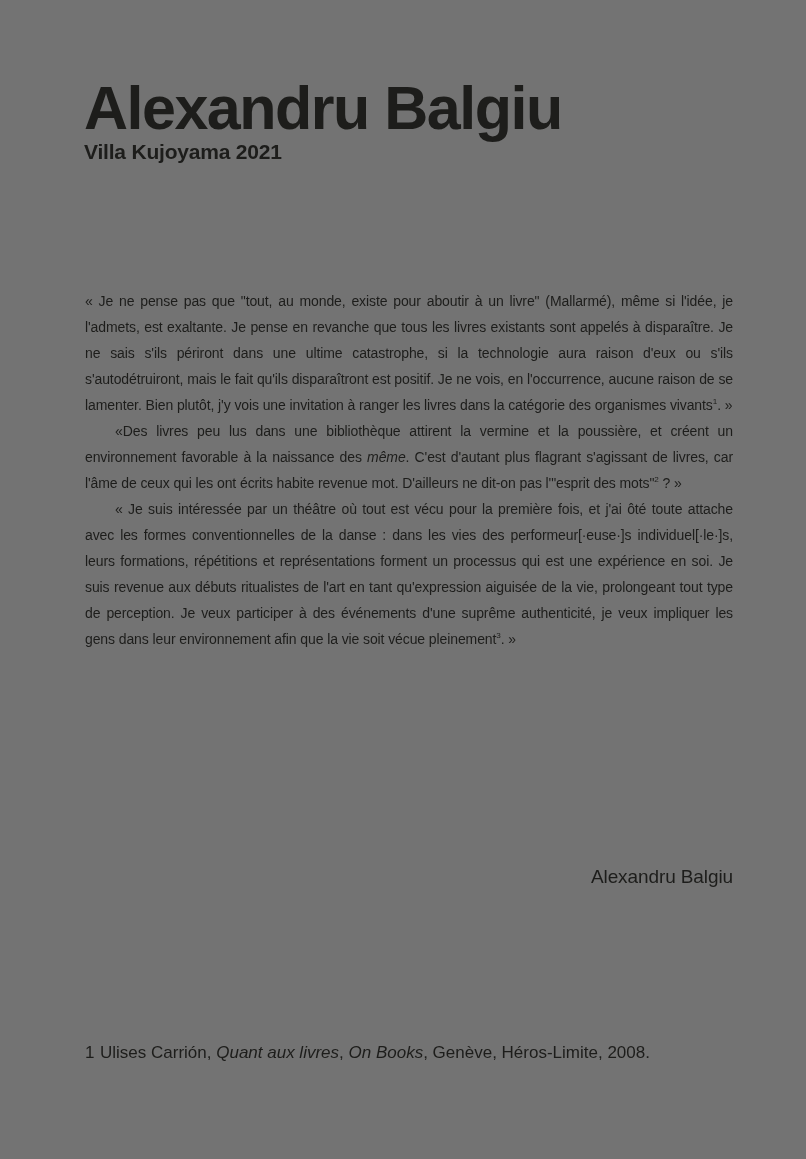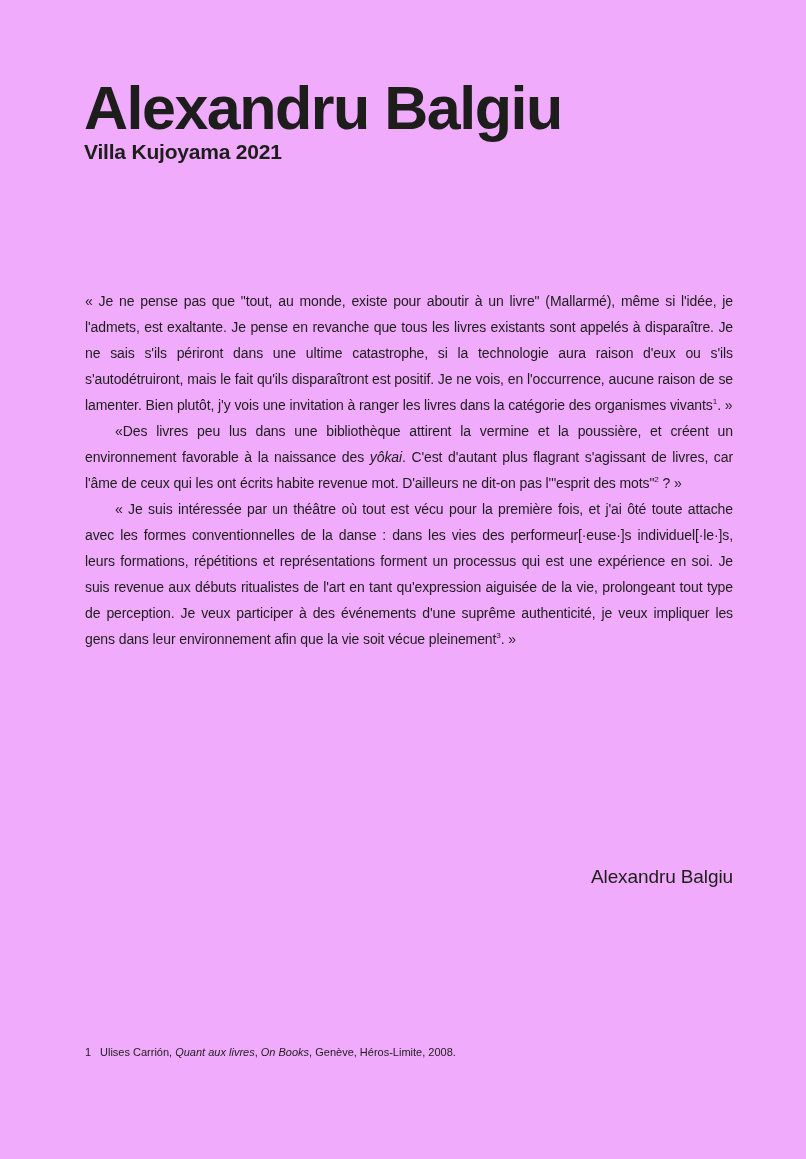--- a/index.html
+++ b/index.html
@@ -1,21 +1,21 @@
 <!DOCTYPE html>
 <html><head>
 <meta charset="utf-8">
 <style>
   * { margin: 0; padding: 0; box-sizing: border-box; }
   html, body { background: #e8e8e8; }
   .page {
     position: relative;
     width: 806px;
     height: 1159px;
-    background: #f0abfc;
+    background: #737373;
     color: #1d1d1b;
     font-family: "Liberation Sans", sans-serif;
     overflow: hidden;
     margin: 0 auto;
   }
   .header { position: absolute; left: 84px; top: 76px; }
   .title {
     font-size: 61px;
     font-weight: 700;
     letter-spacing: -1.5px;
@@ -48,40 +48,40 @@
     top: 866px;
     font-size: 19px;
     font-weight: 400;
     letter-spacing: -0.1px;
   }
   .footnotes {
     position: absolute;
     left: 85px;
     top: 1046px;
     width: 650px;
-    font-size: 11px;
+    font-size: 17px;
     line-height: 13.5px;
     font-weight: 400;
   }
   .footnote { margin: 0; }
   .fn-num { display: inline-block; min-width: 15px; }
 </style>
 </head>
 <body>
 
 <div class="page">
 
   <div class="header">
     <div class="title">Alexandru Balgiu</div>
     <div class="subtitle">Villa Kujoyama 2021</div>
   </div>
 
   <div class="body-text">
     <p class="paragraph"><span>« Je ne pense pas que "tout, au monde, existe pour aboutir à un livre" (Mallarmé), même si l'idée, je l'admets, est exaltante. Je pense en revanche que tous les livres existants sont appelés à disparaître. Je ne sais s'ils périront dans une ultime catastrophe, si la technologie aura raison d'eux ou s'ils s'autodétruiront, mais le fait qu'ils disparaîtront est positif. Je ne vois, en l'occurrence, aucune raison de se lamenter. Bien plutôt, j'y vois une invitation à ranger les livres dans la catégorie des organismes vivants</span><sup>1</sup><span>. »</span></p>
-    <p class="paragraph indent"><span>«Des livres peu lus dans une bibliothèque attirent la vermine et la poussière, et créent un environnement favorable à la naissance des </span><em>yôkai</em><span>. C'est d'autant plus flagrant s'agissant de livres, car l'âme de ceux qui les ont écrits habite revenue mot. D'ailleurs ne dit-on pas l'"esprit des mots"</span><sup>2</sup><span> ? »</span></p>
+    <p class="paragraph indent"><span>«Des livres peu lus dans une bibliothèque attirent la vermine et la poussière, et créent un environnement favorable à la naissance des </span><em>même</em><span>. C'est d'autant plus flagrant s'agissant de livres, car l'âme de ceux qui les ont écrits habite revenue mot. D'ailleurs ne dit-on pas l'"esprit des mots"</span><sup>2</sup><span> ? »</span></p>
     <p class="paragraph indent"><span>« Je suis intéressée par un théâtre où tout est vécu pour la première fois, et j'ai ôté toute attache avec les formes conventionnelles de la danse : dans les vies des performeur[·euse·]s individuel[·le·]s, leurs formations, répétitions et représentations forment un processus qui est une expérience en soi. Je suis revenue aux débuts ritualistes de l'art en tant qu'expression aiguisée de la vie, prolongeant tout type de perception. Je veux participer à des événements d'une suprême authenticité, je veux impliquer les gens dans leur environnement afin que la vie soit vécue pleinement</span><sup>3</sup><span>. »</span></p>
   </div>
 
   <div class="signature">Alexandru Balgiu</div>
 
   <div class="footnotes">
     <p class="footnote"><span class="fn-num">1</span><span class="fn-text"><span>Ulises Carrión, </span><em>Quant aux livres</em><span>, </span><em>On Books</em><span>, Genève, Héros-Limite, 2008.</span></span></p>
   </div>
 
 </div>

